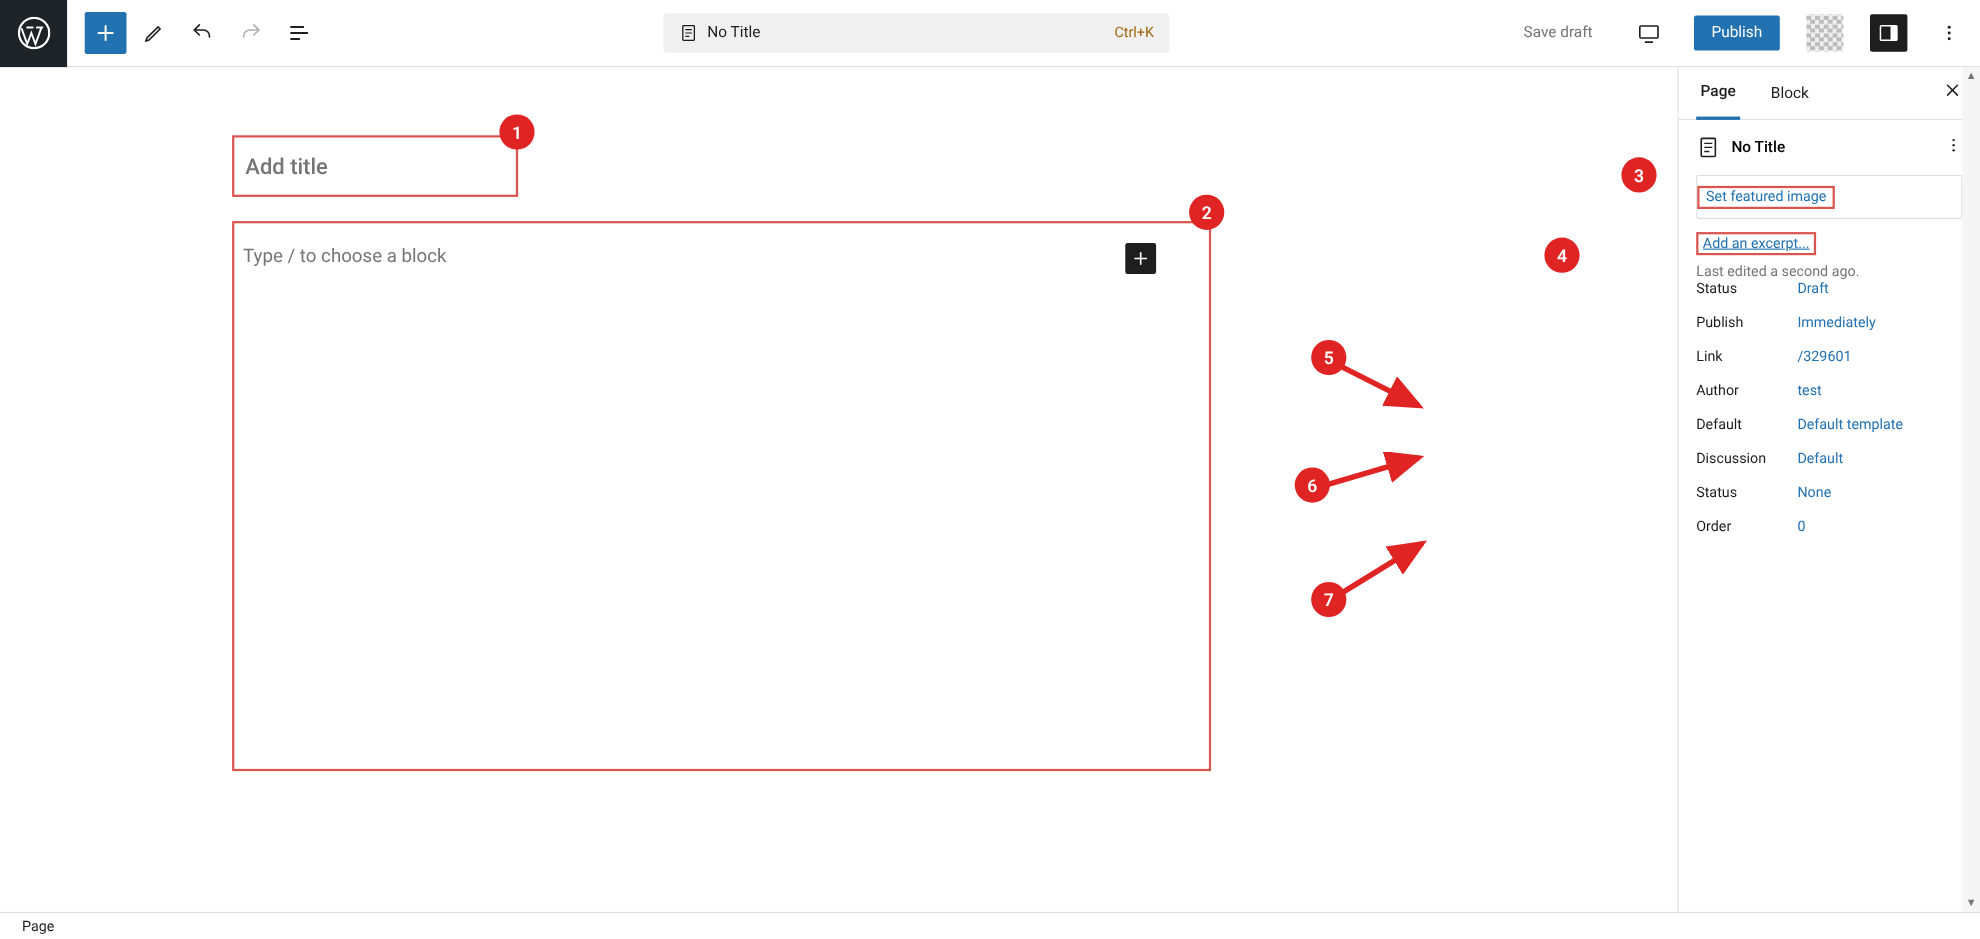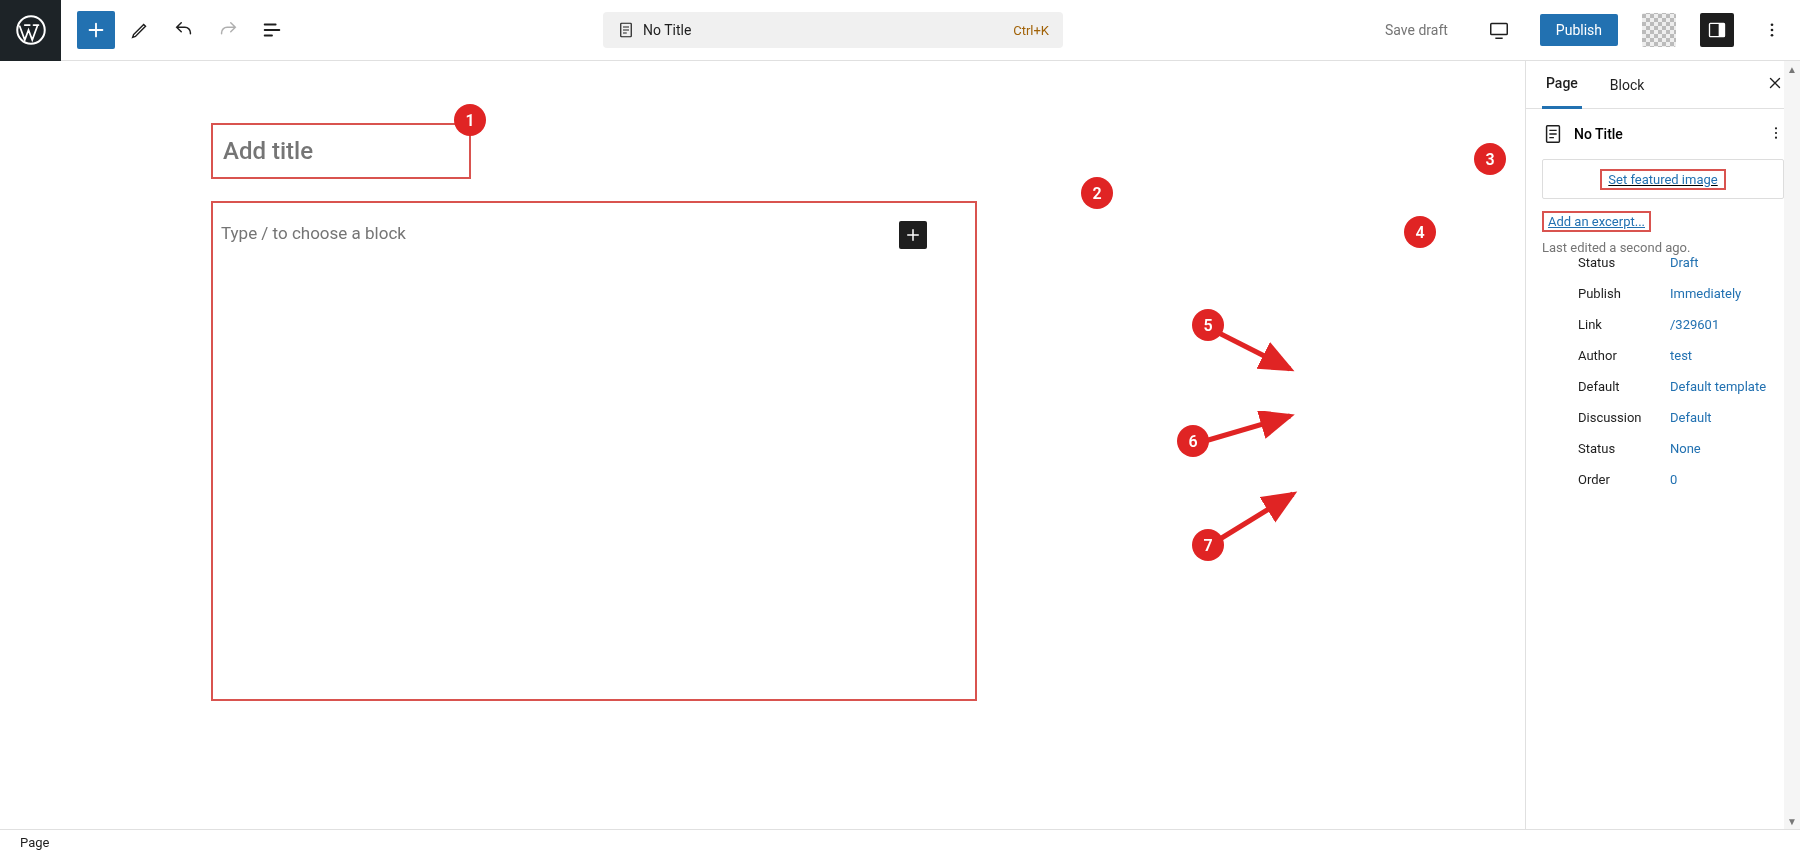--- a/index.html
+++ b/index.html
@@ -19,49 +19,49 @@
 .square-btn { width:34px; height:34px; display:flex; align-items:center; justify-content:center; cursor:pointer; }
 .chk { background:#fff; }
 .settings-toggle { background:#1e1e1e; color:#fff; border-radius:2px; }
 .kebab { width:28px; }
 
 .body { display:flex; height:calc(854px - 61px - 25px); }
 .canvas { flex:1; position:relative; }
 .sidebar { width:275px; border-left:1px solid #e0e0e0; display:flex; flex-direction:column; font-size:13px; }
 
 .title-input { position:absolute; left:211px; top:62px; width:260px; height:56px; border:2px solid #d9534f; background:transparent; display:flex; align-items:center; padding:0 10px; }
-.title-input span { color:#757575; font-size:24px; font-weight:500; }
-
-.content-area { position:absolute; left:211px; top:140px; width:766px; height:500px; border:2px solid #d9534f; }
+.title-input span { color:#757575; font-size:20px; font-weight:500; }
+
+.content-area { position:absolute; left:211px; top:140px; width:890px; height:500px; border:2px solid #d9534f; }
 .content-ph { position:absolute; left:8px; top:20px; color:#757575; font-size:17px; }
 .add-block { position:absolute; right:48px; top:18px; width:28px; height:28px; background:#1e1e1e; color:#fff; display:flex; align-items:center; justify-content:center; border-radius:2px; cursor:pointer; }
 
 .tabs { display:flex; align-items:center; border-bottom:1px solid #e0e0e0; height:48px; padding:0 16px; }
 .tab { padding:0 4px; height:48px; display:flex; align-items:center; font-size:14px; color:#1e1e1e; cursor:pointer; margin-right:24px; }
 .tab.active { border-bottom:3px solid #2271b1; font-weight:500; }
 .tab-close { margin-left:auto; cursor:pointer; font-size:18px; }
 
 .panel { padding:14px 16px 6px; }
 .panel-header { display:flex; align-items:center; gap:10px; margin-bottom:14px; }
 .panel-title { font-size:14px; font-weight:500; }
 .panel-kebab { margin-left:auto; cursor:pointer; }
 
-.feat-img { height:40px; border:1px solid #ddd; border-radius:2px; display:flex; align-items:center; justify-content:center; margin-bottom:12px; position:relative;text-decoration:underline; }
+.feat-img { height:40px; border:1px solid #ddd; border-radius:2px; display:flex; align-items:center; justify-content:flex-start; margin-bottom:12px; position:relative; }
 .feat-img span { color:#2271b1; font-size:13px; cursor:pointer; }
 .feat-box { border:2px solid #d9534f; padding:1px 6px; }
 
 .excerpt-row { position:relative; margin-bottom:8px; }
 .excerpt-link { color:#2271b1; text-decoration:underline; font-size:13px; cursor:pointer; }
 .excerpt-box { border:2px solid #d9534f; display:inline-block; padding:1px 4px; }
 
 .last-edited { color:#757575; font-size:13px; }
 
 .meta { display:flex; flex-direction:column; gap:16px; }
 .meta-row { display:flex; }
-.meta-label { width:92px; color:#1e1e1e;margin-left:36px; }
+.meta-label { width:92px; color:#1e1e1e; }
 .meta-val { color:#2271b1; cursor:pointer; }
 
 .footer { height:25px; border-top:1px solid #e0e0e0; display:flex; align-items:center; padding:0 20px; font-size:13px; color:#1e1e1e; }
 
 .annot { position:absolute; width:32px; height:32px; background:#e02424; border-radius:50%; color:#fff; font-weight:600; display:flex; align-items:center; justify-content:center; font-size:16px; pointer-events:none; z-index:50; }
 .arrow-svg { position:absolute; pointer-events:none; z-index:49; }
 
 .scrollbar { position:absolute; right:0; top:61px; bottom:25px; width:16px; background:#f5f5f5; }
 .scrollbar .thumb-up { position:absolute; top:0; width:16px; height:16px; display:flex; align-items:center; justify-content:center; color:#777; font-size:10px;}
 .scrollbar .thumb-dn { position:absolute; bottom:0; width:16px; height:16px; display:flex; align-items:center; justify-content:center; color:#777; font-size:10px;}

